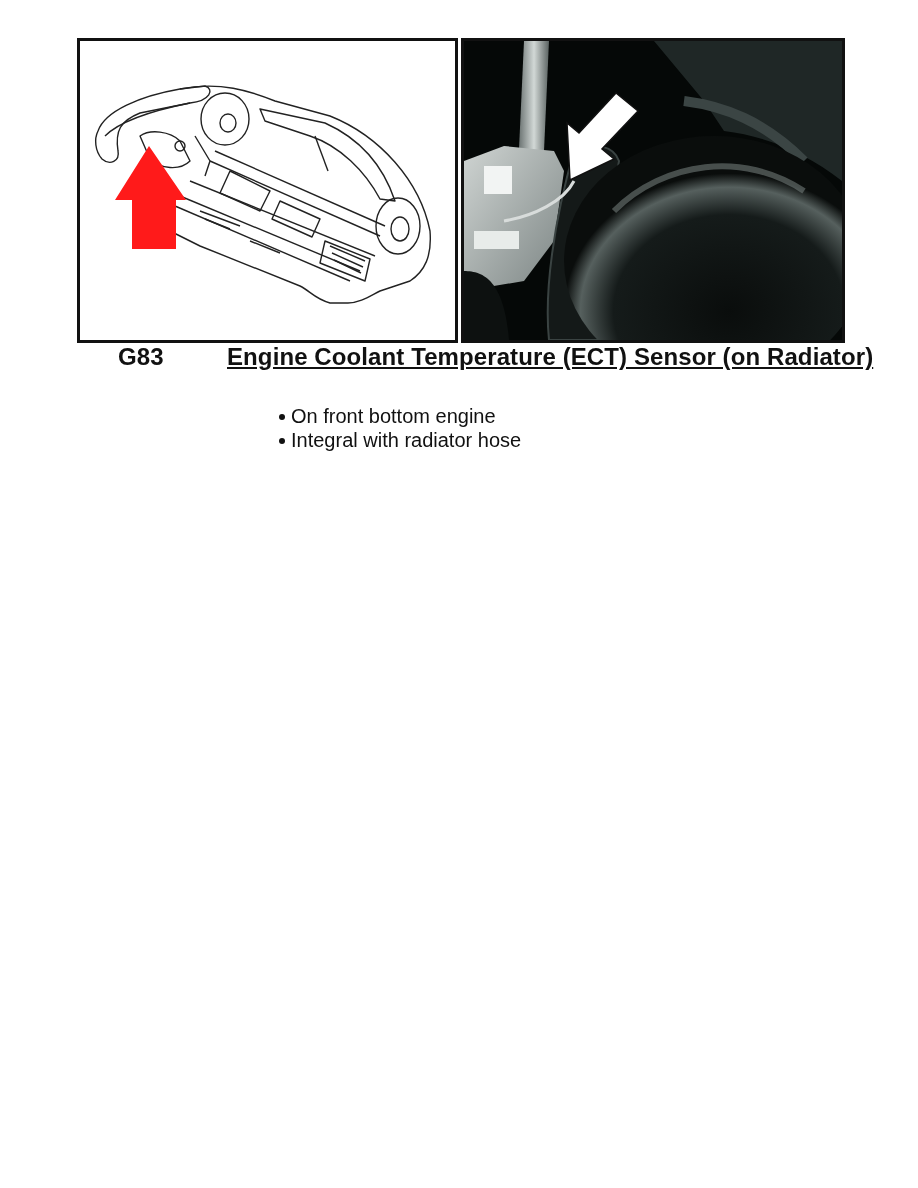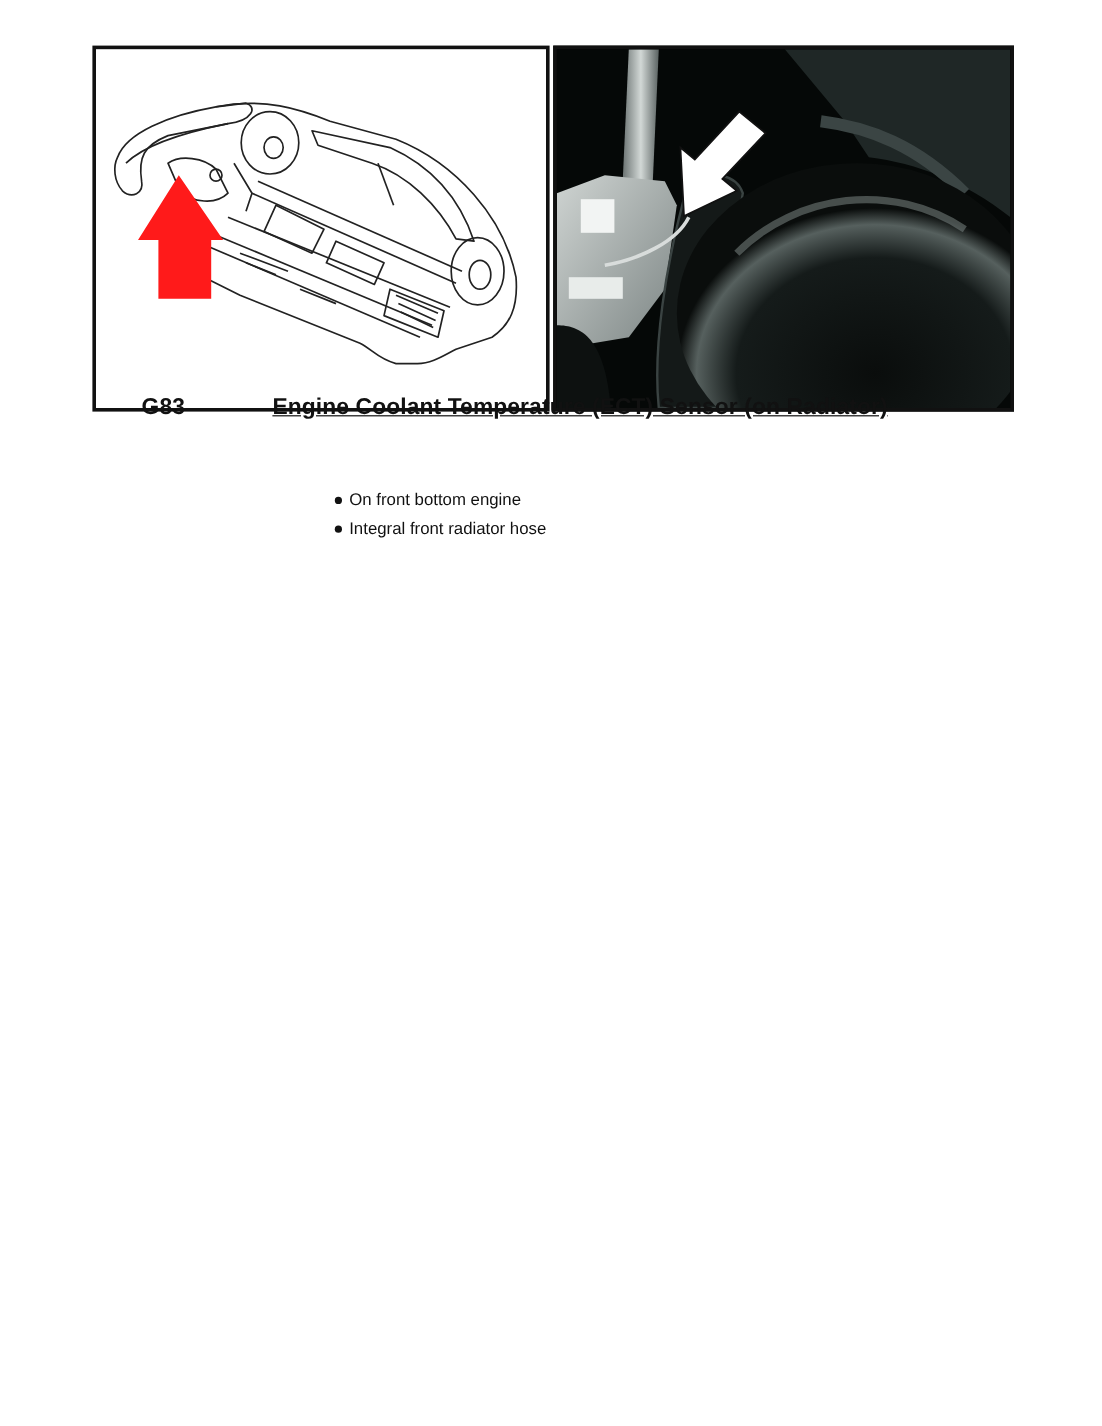--- a/index.html
+++ b/index.html
@@ -1,24 +1,24 @@
 <!DOCTYPE html>
 <html><head>
 <meta charset="utf-8">
 <style>
   html, body { margin:0; padding:0; background:#ffffff; }
   body { width:918px; height:1188px; position:relative; overflow:hidden; font-family:"Liberation Sans", sans-serif; color:#111; }
   .figure-box { position:absolute; box-sizing:border-box; border:3px solid #111; }
   #left-box { left:77px; top:38px; width:381px; height:305px; background:#fff; }
   #right-box { left:461px; top:38px; width:384px; height:305px; background:#050807; overflow:hidden; }
   .figure-box svg { position:absolute; left:0; top:0; width:100%; height:100%; }
-  .caption { position:absolute; top:329px; font-weight:bold; font-size:19px; letter-spacing:0.1px; }
+  .caption { position:absolute; top:343px; font-weight:bold; font-size:24px; letter-spacing:0.1px; }
   #caption-code { left:118px; }
   #caption-title { left:227px;text-decoration:underline; }
-  .bullets { position:absolute; left:279px; top:404px; margin:0; padding:0; list-style:none; font-size:14px; line-height:24px; }
+  .bullets { position:absolute; left:279px; top:404px; margin:0; padding:0; list-style:none; font-size:20px; line-height:24px; }
   .bullets li { display:flex; align-items:center; }
   .bullets .dot { display:inline-block; width:6px; height:6px; border-radius:50%; background:#111; margin-right:6px; margin-top:2px; }
 </style>
 </head>
 <body>
 
 <div class="figure-box" id="left-box">
   <svg viewBox="0 0 375 299">
     <g fill="none" stroke="#222" stroke-width="1.4" stroke-linejoin="round">
 
@@ -103,15 +103,15 @@
 <div class="caption" id="caption-code">G83</div>
 <div class="caption" id="caption-title">Engine Coolant Temperature (ECT) Sensor (on Radiator)</div>
 
 <ul class="bullets">
   <li>
       <span class="dot"></span>
       <span>On front bottom engine</span>
     </li>
   <li>
       <span class="dot"></span>
-      <span>Integral front radiator hose</span>
+      <span>Integral with radiator hose</span>
     </li>
 </ul>
 
 </body></html>

